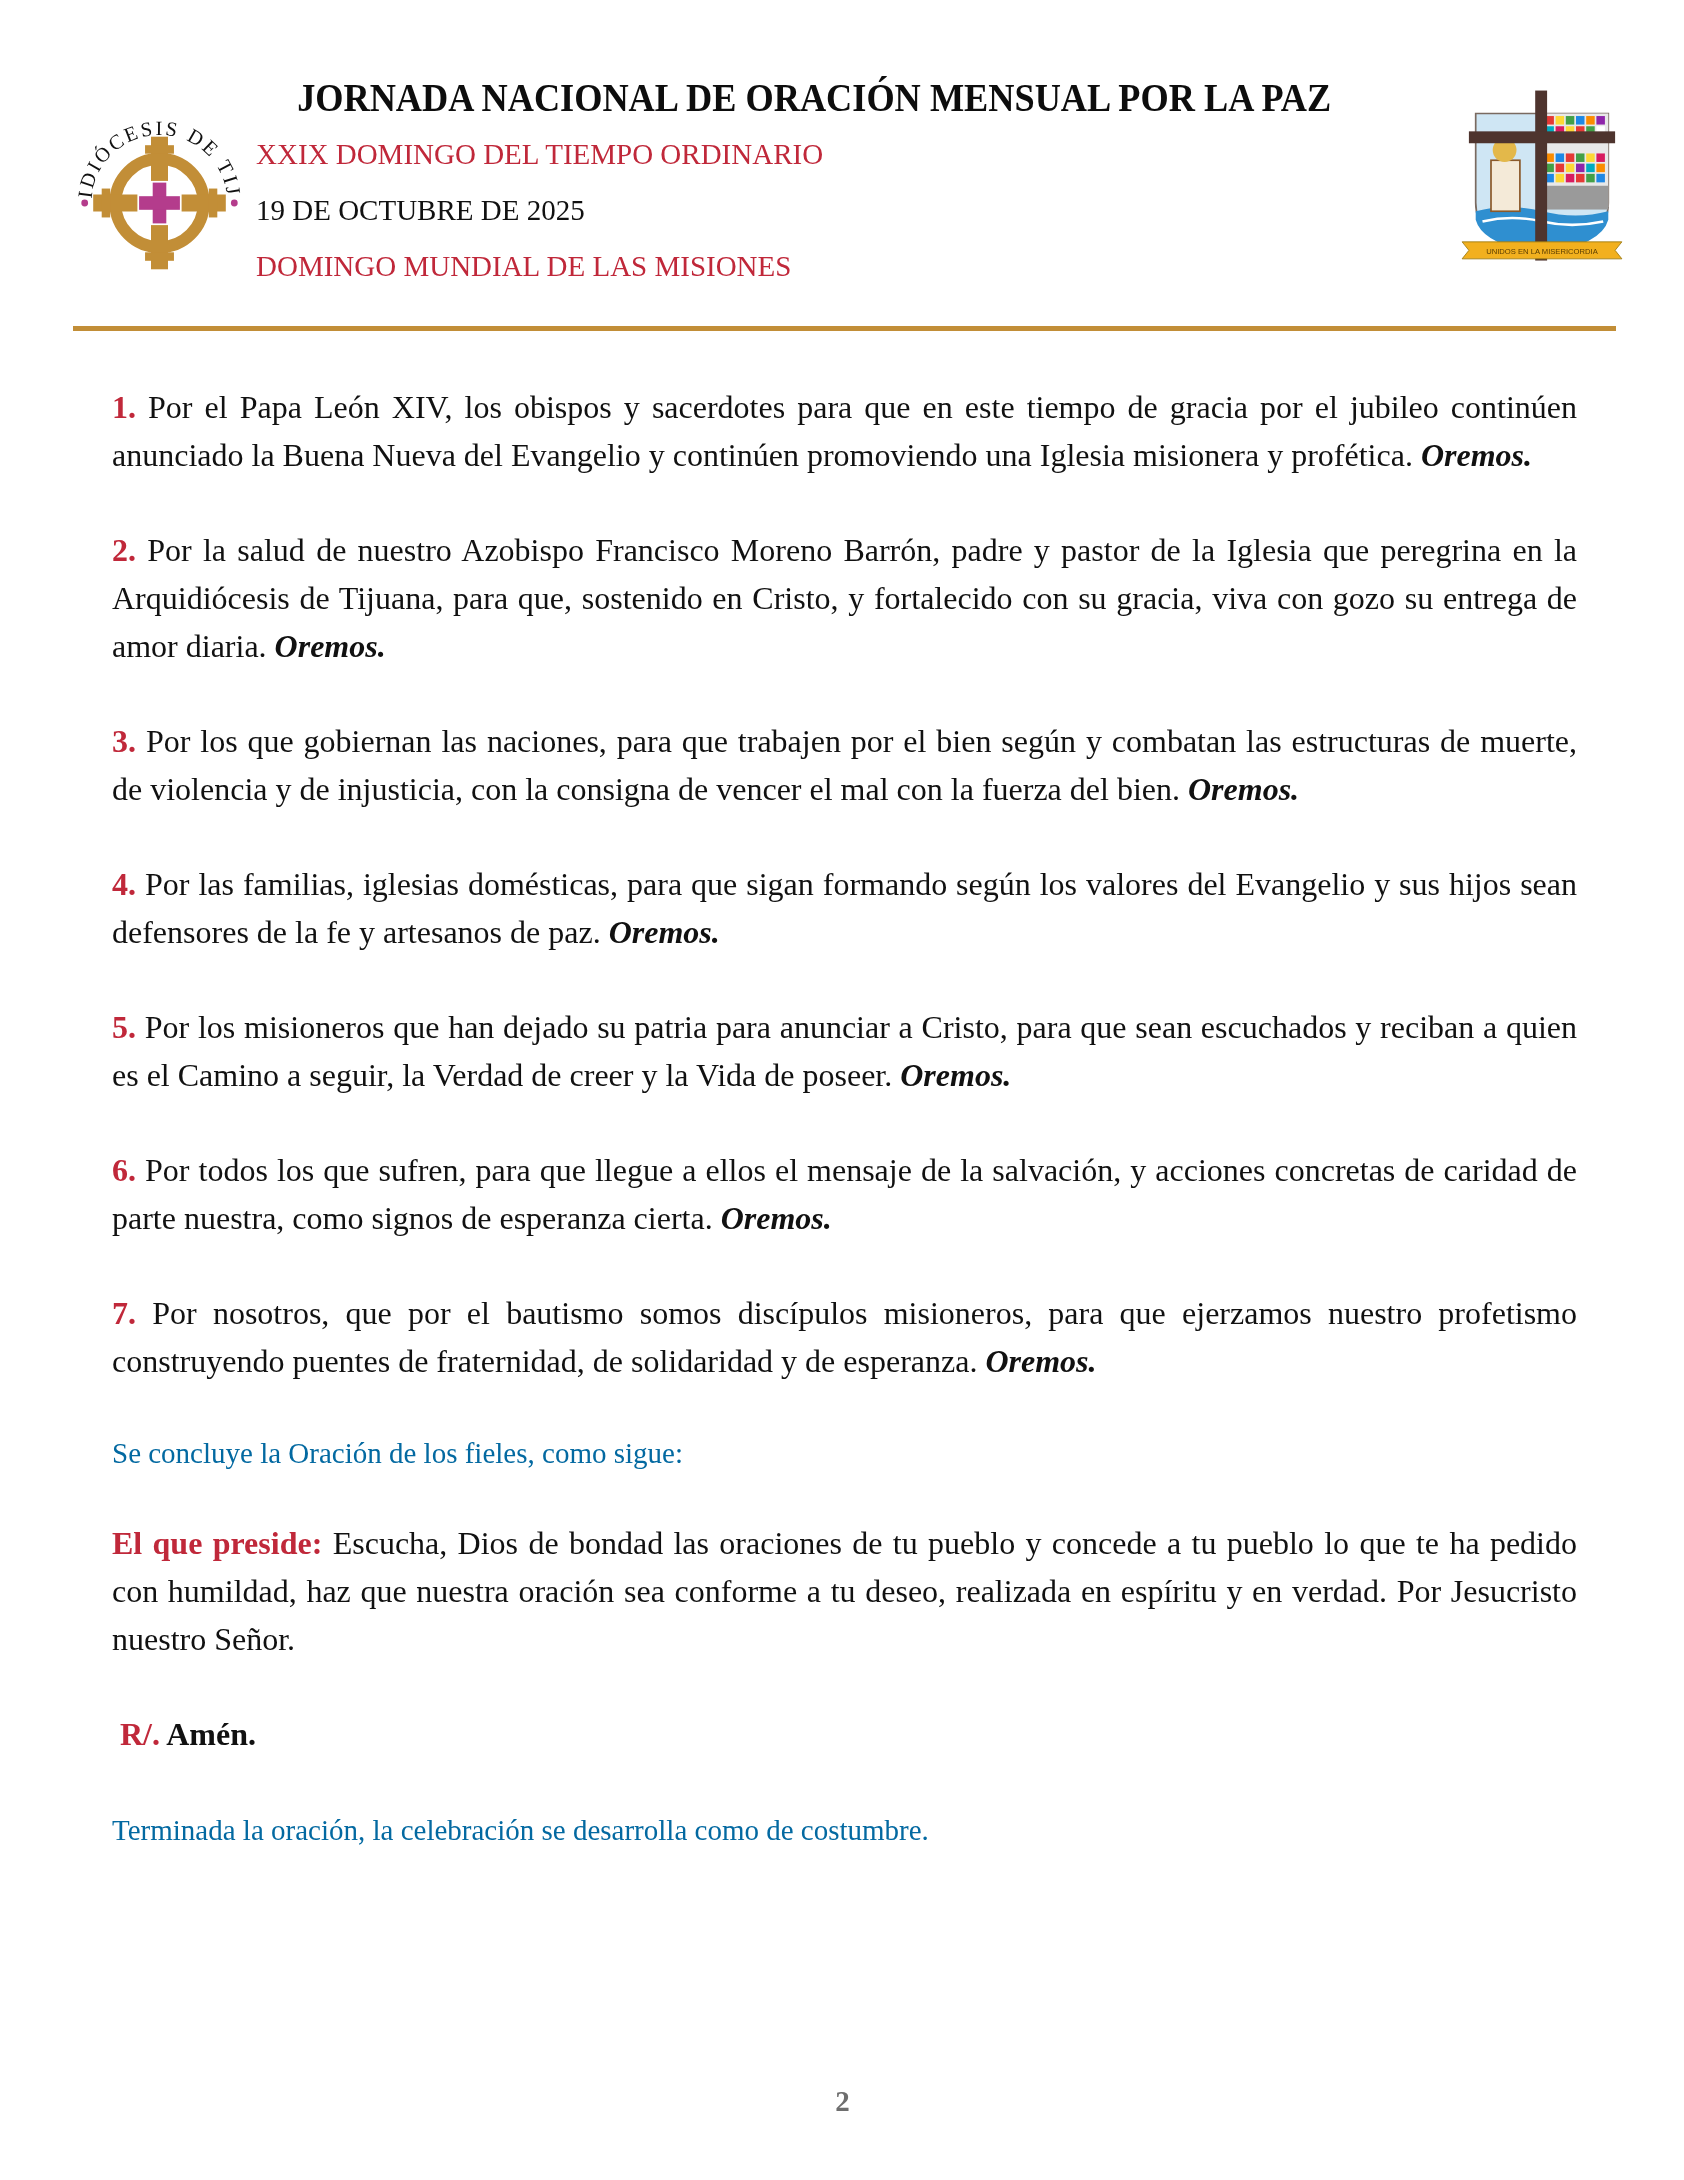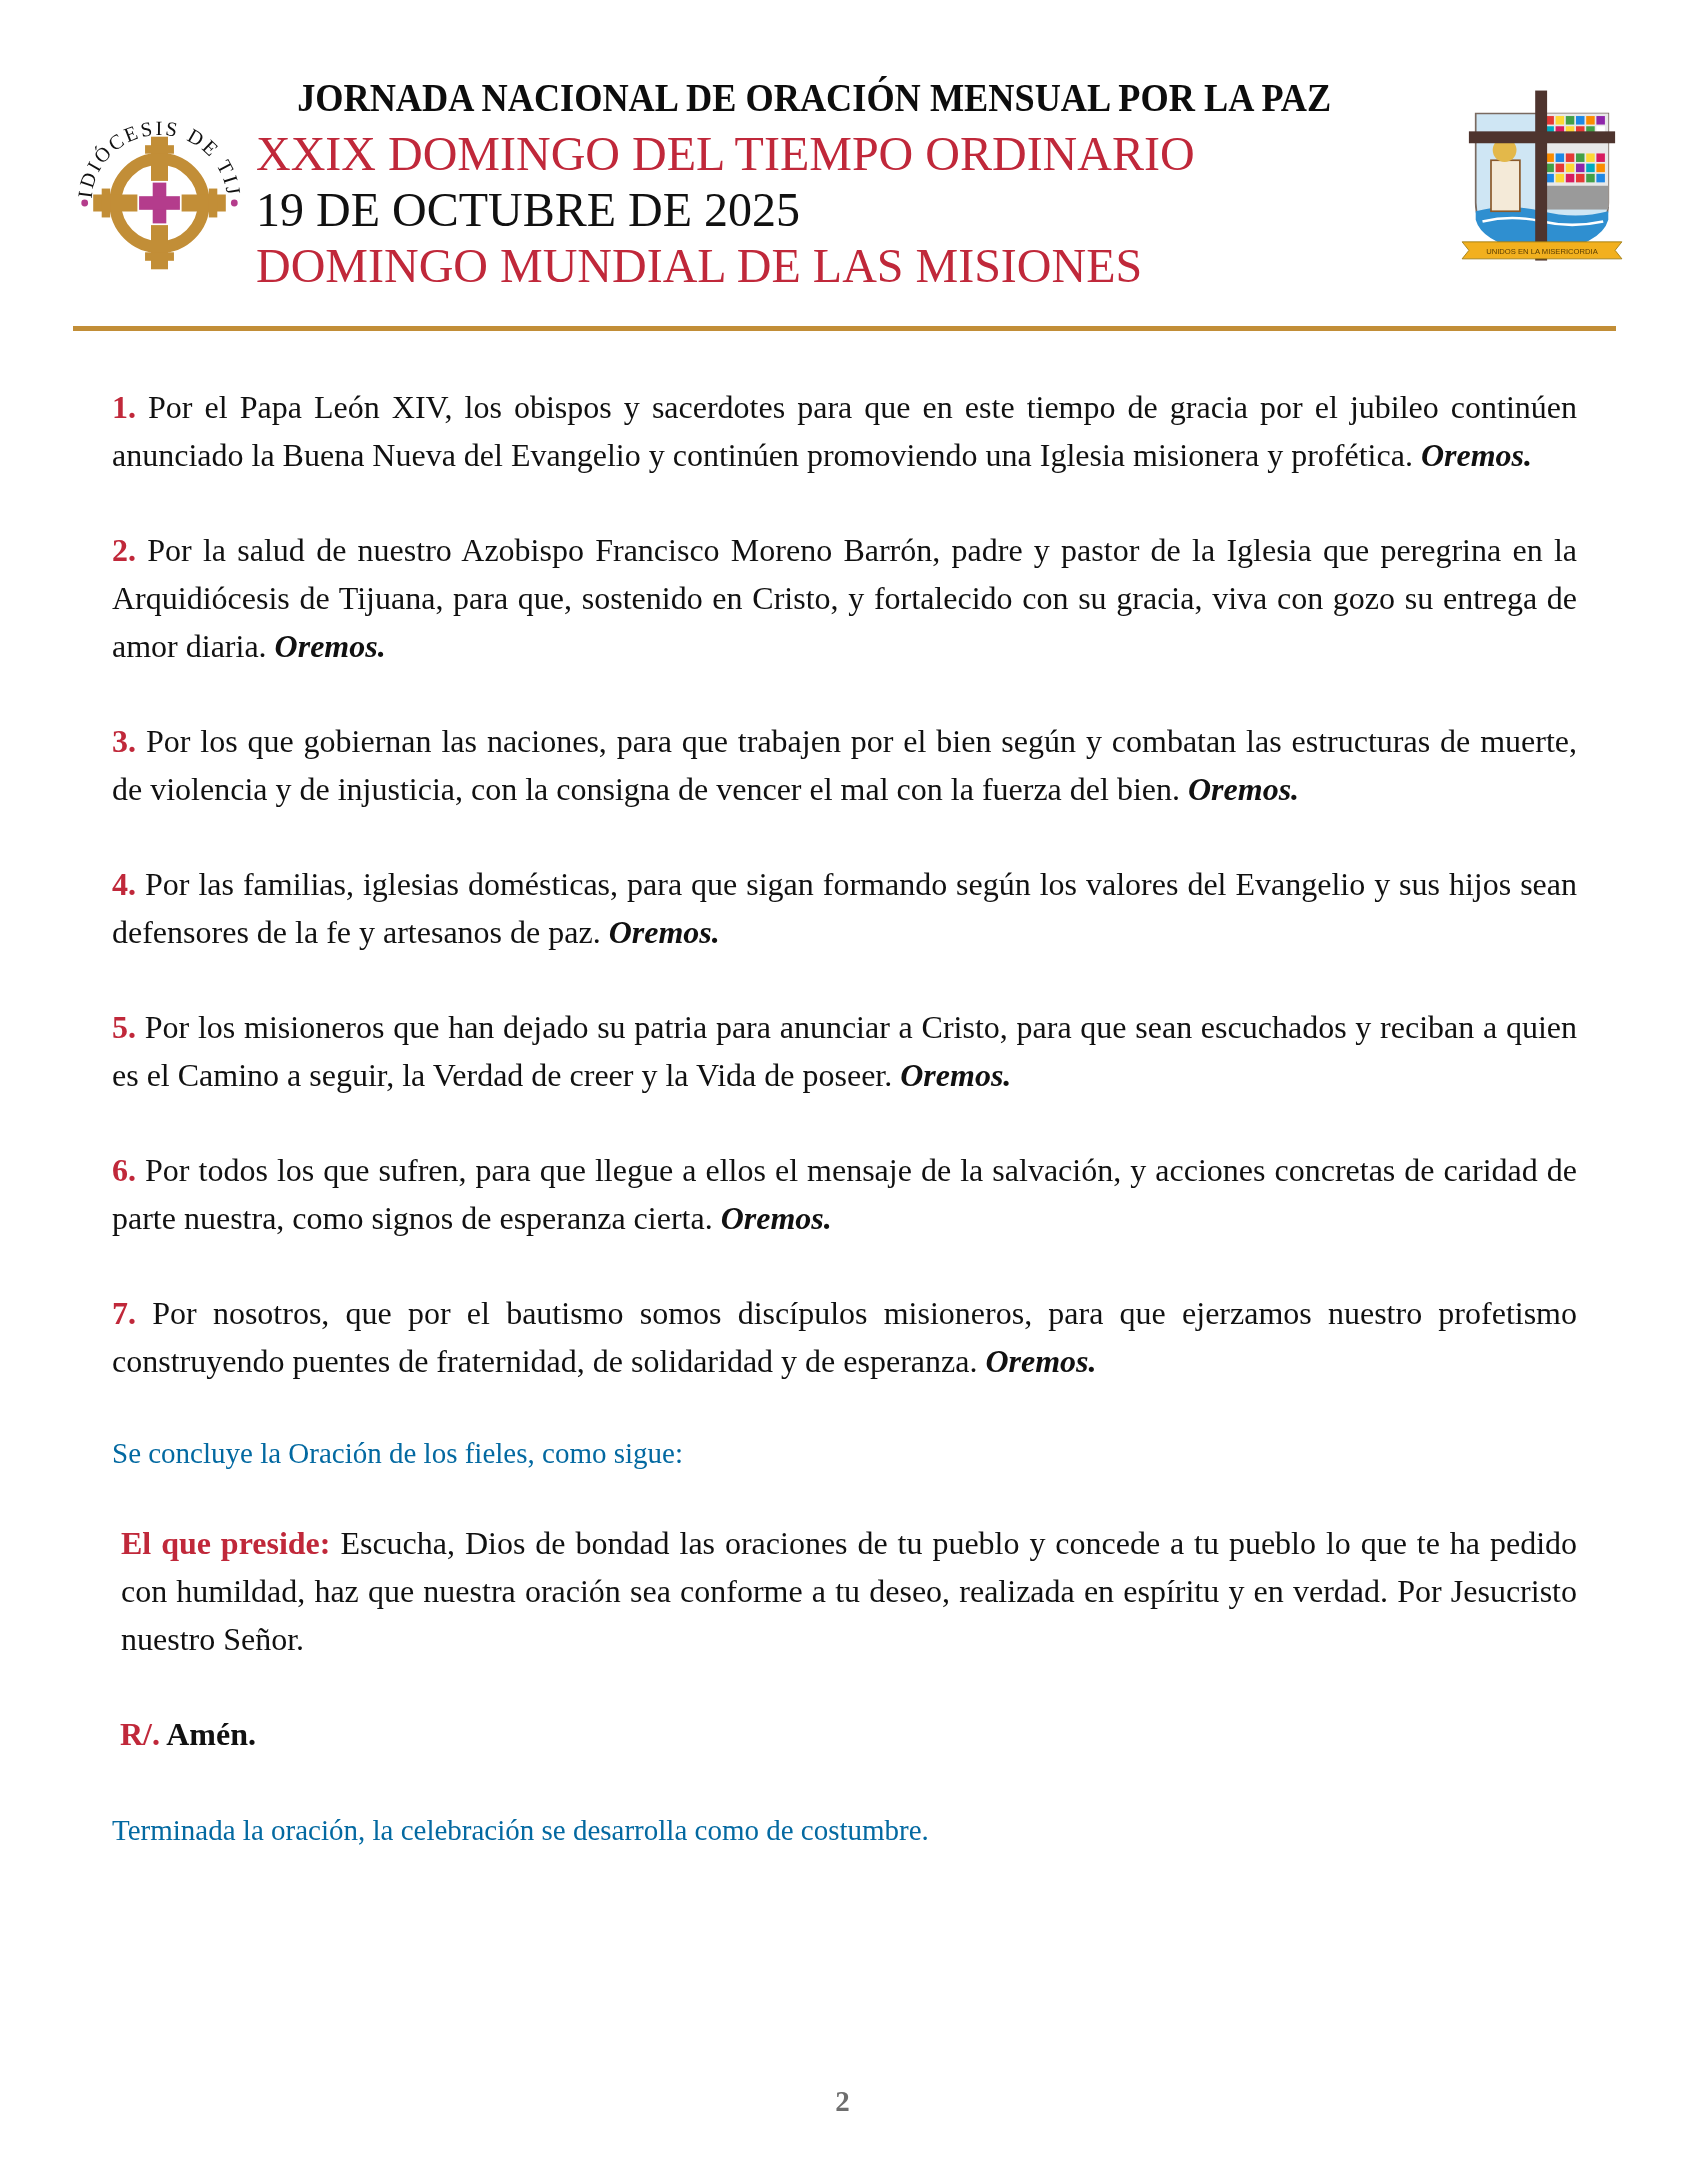--- a/index.html
+++ b/index.html
@@ -2,29 +2,29 @@
 <html style="font-size:13.6px"><head>
 <meta charset="utf-8">
 <style>
   html, body { margin:0; padding:0; background:#ffffff; }
   body { width:1685px; height:2181px; position:relative; overflow:hidden;
          font-family:"Liberation Serif", "DejaVu Serif", serif; color:#111; }
   .logo-left { position:absolute; left:66px; top:101px; width:187px; height:187px; }
   .logo-right { position:absolute; left:1457px; top:75px; width:170px; height:196px; }
   .header { position:absolute; left:256px; top:70px; width:1175px; text-align:left; }
   .h-title { font-weight:bold; font-size:39px; line-height:56px; color:#0d0d0d; transform:scaleX(0.93); }
-  .h-line { font-size:48px; line-height:56px; }
+  .h-line { font-size:29px; line-height:56px; }
   .red { color:#c0283a; }
   .rule { position:absolute; left:73px; top:326px; width:1543px; height:5.1px; background:#c28e37; }
   .body { position:absolute; left:112px; top:383px; width:1465px; }
   .petition { font-size:32px; line-height:48px; text-align:justify; margin:0 0 47px 0; }
   .num { color:#c0283a; font-weight:bold; }
   .oremos { font-weight:bold; font-style:italic; }
   .rubric { color:#0369a1; font-size:29px; line-height:43px; margin:6.8px 0 44px 0; }
-  .presider { font-size:32px; line-height:48px; text-align:justify; margin:0 0 47px 9px; }
+  .presider { font-size:32px; line-height:48px; text-align:justify; margin:0 0 47px 0; }
   .presider-label { color:#c0283a; font-weight:bold; }
   .resp { font-size:32px; line-height:48px; font-weight:bold; margin:0 0 51px 8px; }
   .page-num { position:absolute; left:0; width:1685px; top:2085px; text-align:center;
               font-size:29px; font-weight:bold; color:#6e6e6e; }
 </style>
 </head>
 <body>
 
 <div class="logo-left">
   <svg width="187" height="187" viewBox="0 0 220 220">

